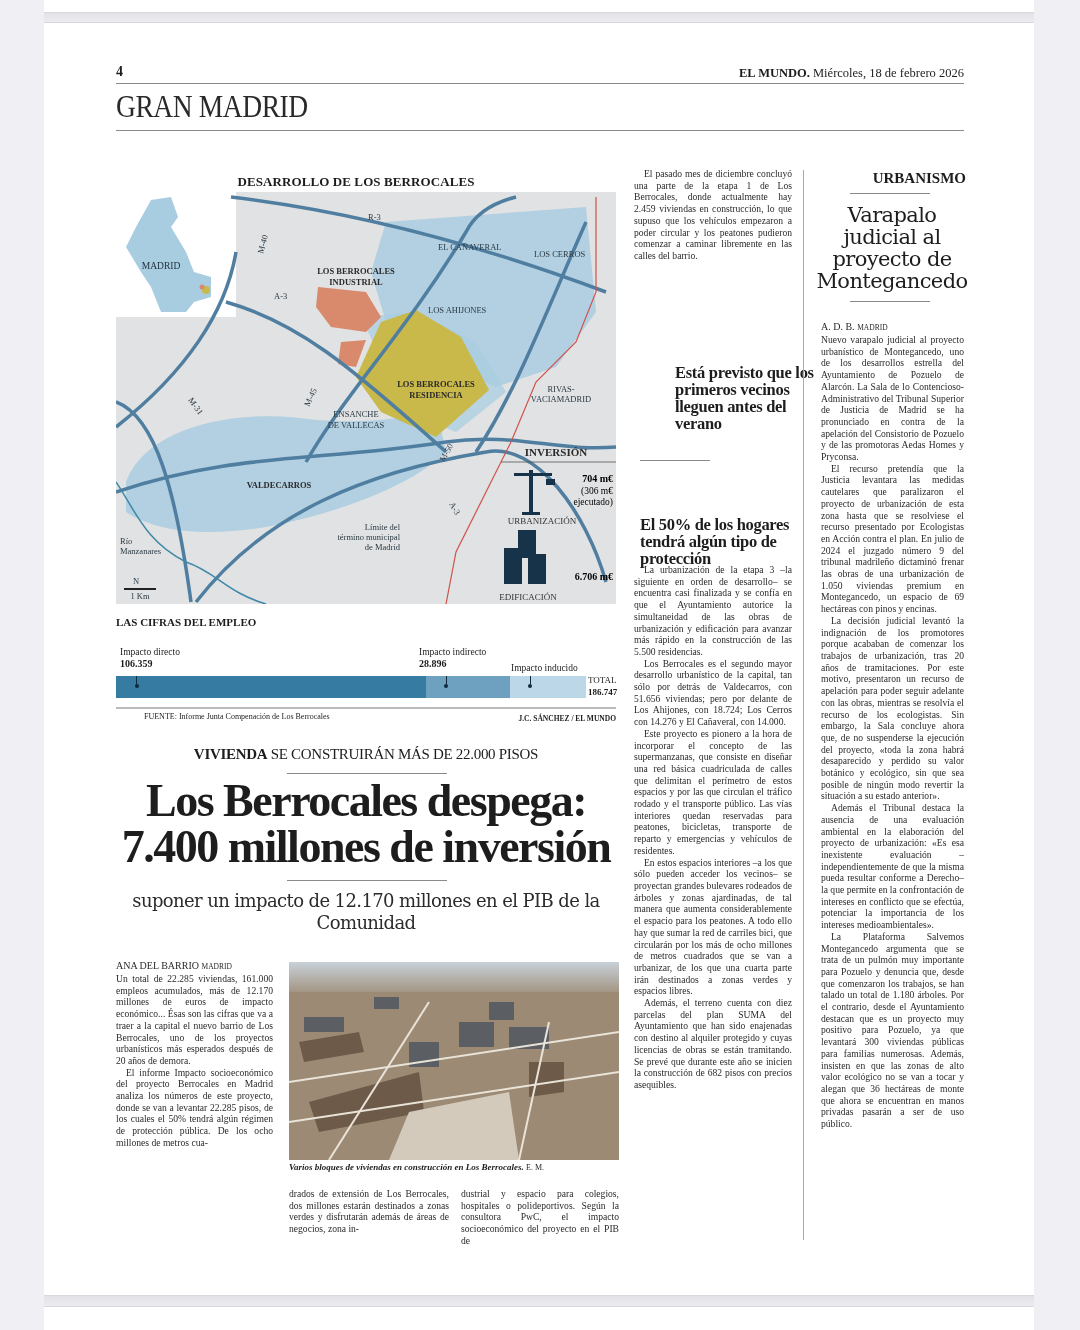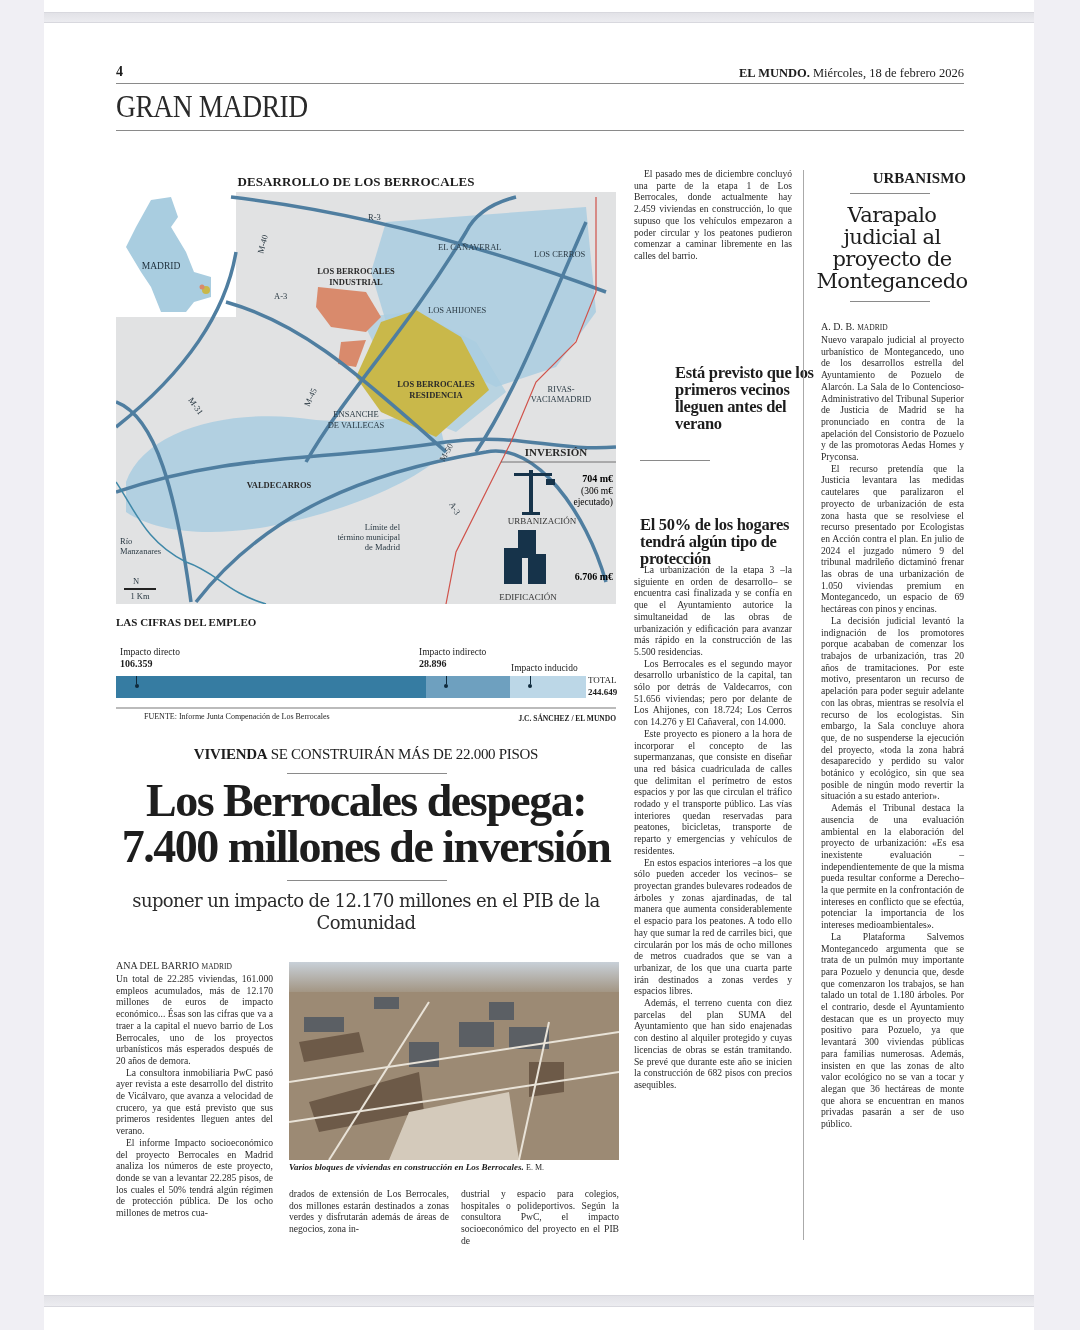--- a/index.html
+++ b/index.html
@@ -150,40 +150,39 @@
     <div class="seg" style="width: 65.9031%; background: rgb(54, 124, 162);">
       <span class="pin"></span>
     </div>
     <div class="seg" style="width: 17.9048%; background: rgb(110, 160, 191);">
       <span class="pin"></span>
     </div>
     <div class="seg" style="width: 16.1921%; background: rgb(188, 215, 231);">
       <span class="pin"></span>
     </div>
   </div>
-<div class="abs total"><span>TOTAL</span><br><b>244.649</b></div>
+<div class="abs total"><span>TOTAL</span><br><b>186.747</b></div>
 <div class="rule" style="left:116px;top:707px;width:500px;border-top:2px solid #bbb;"></div>
 <div class="abs fuente">FUENTE: Informe Junta Compenación de Los Berrocales</div>
 <div class="abs firma">J.C. SÁNCHEZ / EL MUNDO</div>
 
 <div class="abs kicker"><b>VIVIENDA</b> <span>SE CONSTRUIRÁN MÁS DE 22.000 PISOS</span></div>
 <div class="rule" style="left:287px;top:773px;width:160px;"></div>
 <div class="abs headline">
     <div>Los Berrocales despega:</div>
     <div>7.400 millones de inversión</div>
   </div>
 <div class="rule" style="left:287px;top:880px;width:160px;"></div>
 <div class="abs deck">
     <div>suponer un impacto de 12.170 millones en el PIB de la Comunidad</div>
   </div>
 
 <div class="abs body" style="left:116px;top:960px;width:157px;">
   <div class="byline"><span>ANA DEL BARRIO</span> <small>MADRID</small></div>
   <p class="noind">Un total de 22.285 viviendas, 161.000 empleos acumulados, más de 12.170 millones de euros de impacto económico... Ésas son las cifras que va a traer a la capital el nuevo barrio de Los Berrocales, uno de los proyectos urbanísticos más esperados después de 20 años de demora.</p>
-  <p>La consultora inmobiliaria PwC pasó ayer revista a este desarrollo del distrito de Vicálvaro, que avanza a velocidad de crucero, ya que está previsto que sus primeros residentes lleguen antes del verano.</p>
   <p>El informe Impacto socioeconómico del proyecto Berrocales en Madrid analiza los números de este proyecto, donde se van a levantar 22.285 pisos, de los cuales el 50% tendrá algún régimen de protección pública. De los ocho millones de metros cua-</p>
 </div>
 
 <svg class="abs photo" viewBox="0 0 330 198">
   <defs>
     <linearGradient id="sky" x1="0" y1="0" x2="0" y2="1">
         <stop offset="0" stop-color="#c8d0d8"></stop>
         <stop offset="1" stop-color="#a39684"></stop>
       </linearGradient>
   </defs>

